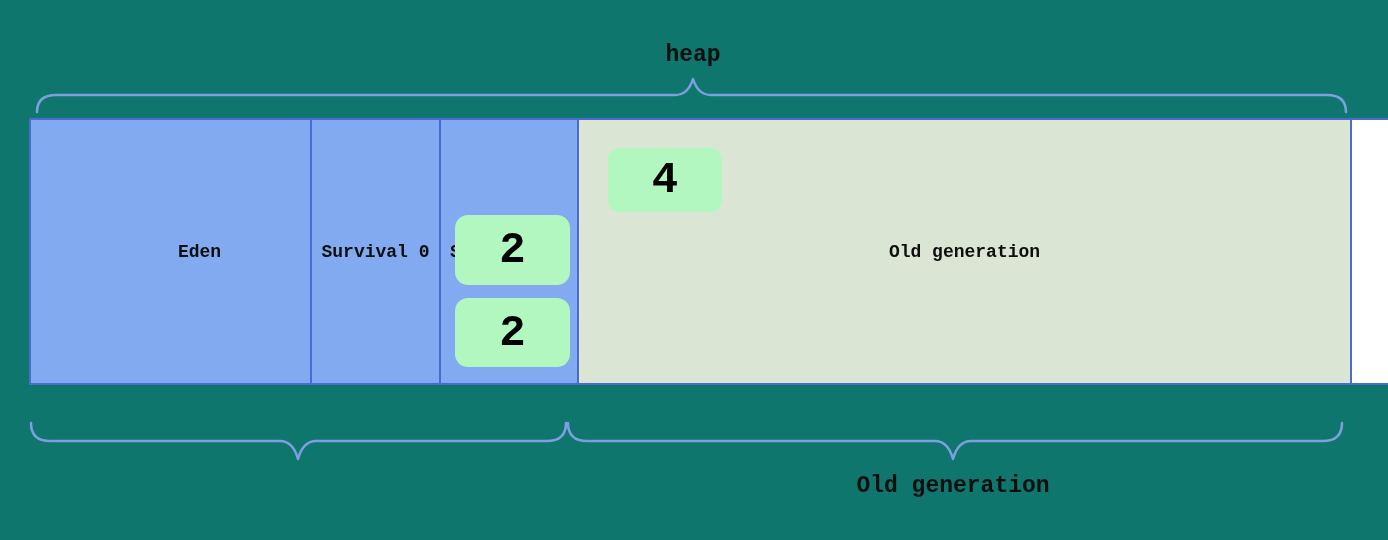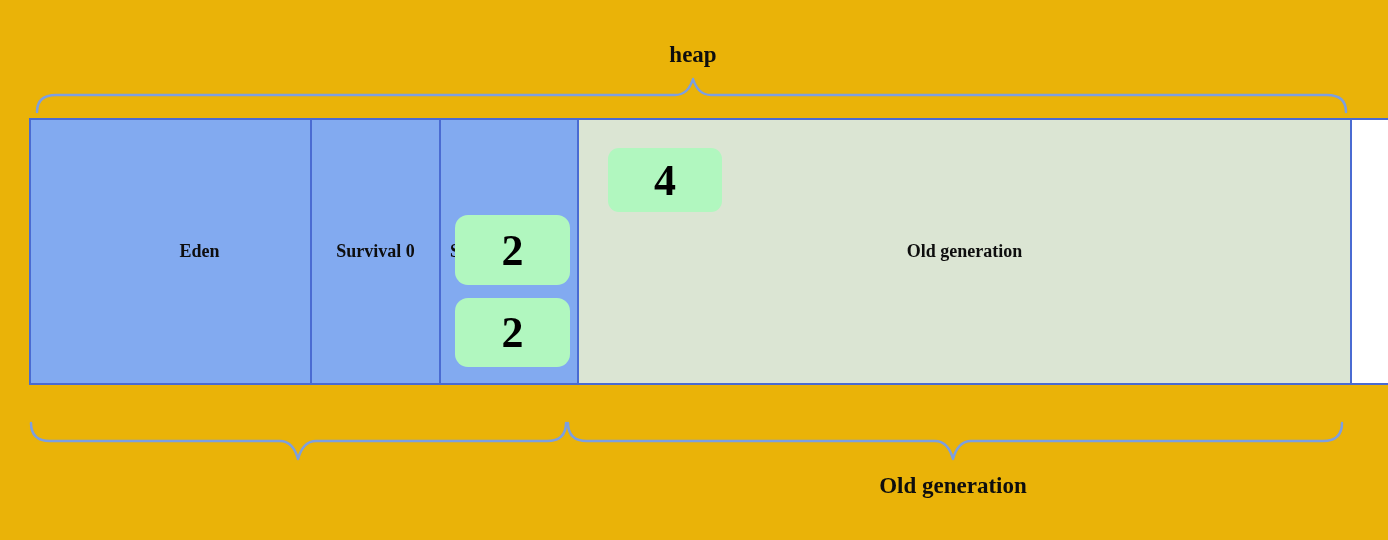--- a/index.html
+++ b/index.html
@@ -8,22 +8,22 @@
     --mint:#b1f7bf;
     --border:#4a6bd2;
     --brace:#7d9fe0;
     --text:#0e0e0e;
   }
   html,body{margin:0;padding:0;background:#fff;}
   .canvas{
     position:relative;
     width:1388px;height:540px;
     overflow:hidden;
-    background:#eab308;
-    font-family:Liberation Serif, serif;
+    background:#0f766e;
+    font-family:Liberation Mono, monospace;
     color:var(--text);
   }
   .heap-label{
     position:absolute;left:693px;top:42px;
     transform:translateX(-50%);
     font-size:23px;font-weight:bold;white-space:nowrap;
   }
   .brace{position:absolute;overflow:visible;}
   .brace path{fill:none;stroke:var(--brace);stroke-width:2.5;stroke-linecap:round;stroke-linejoin:round;}
   .row-box{

